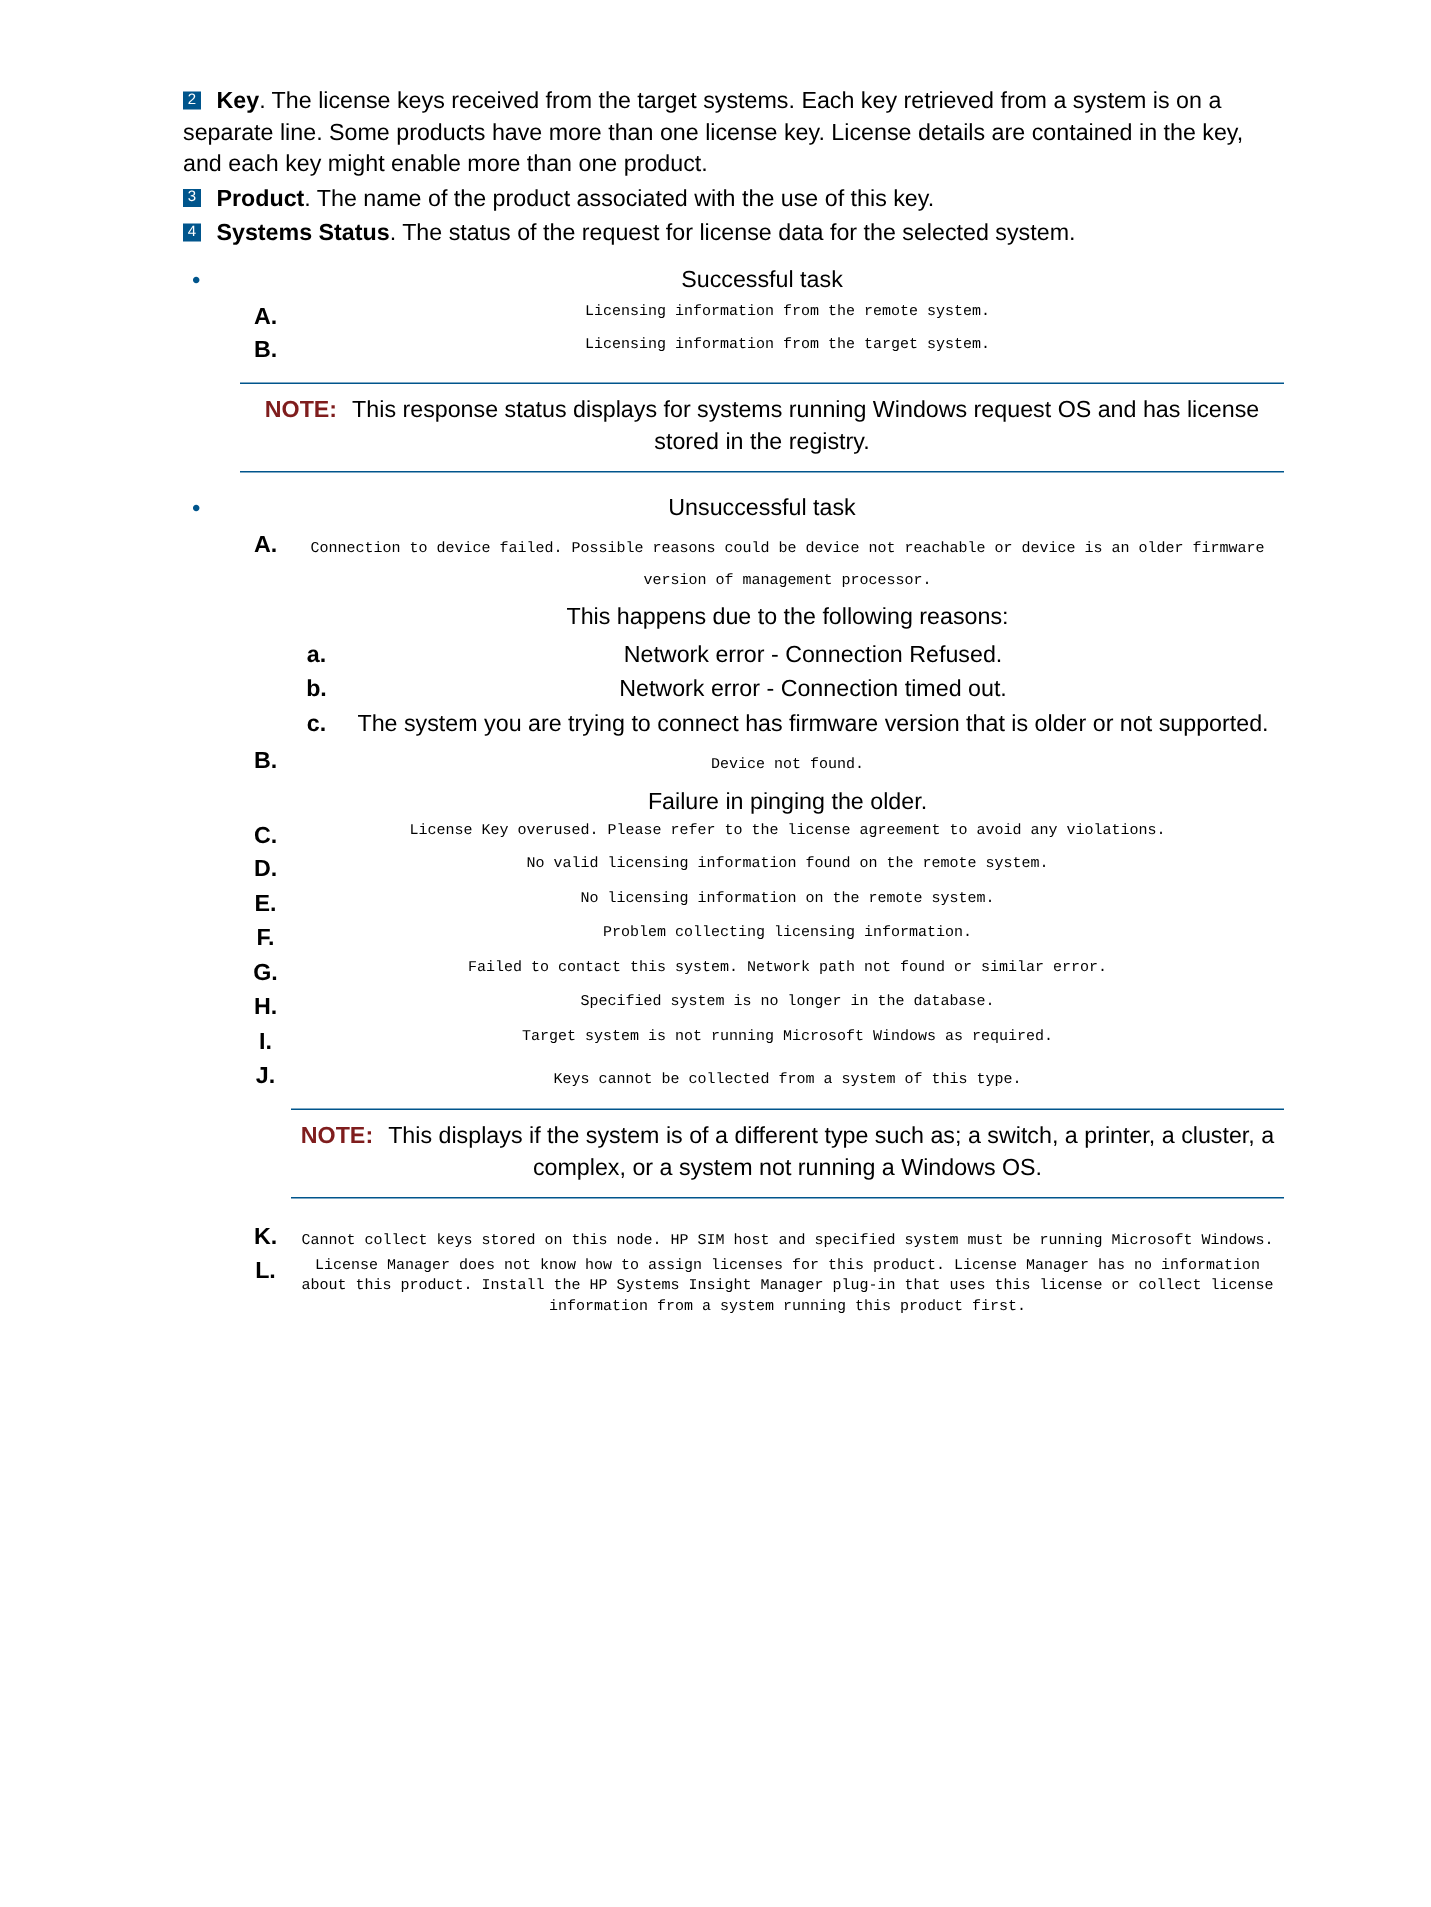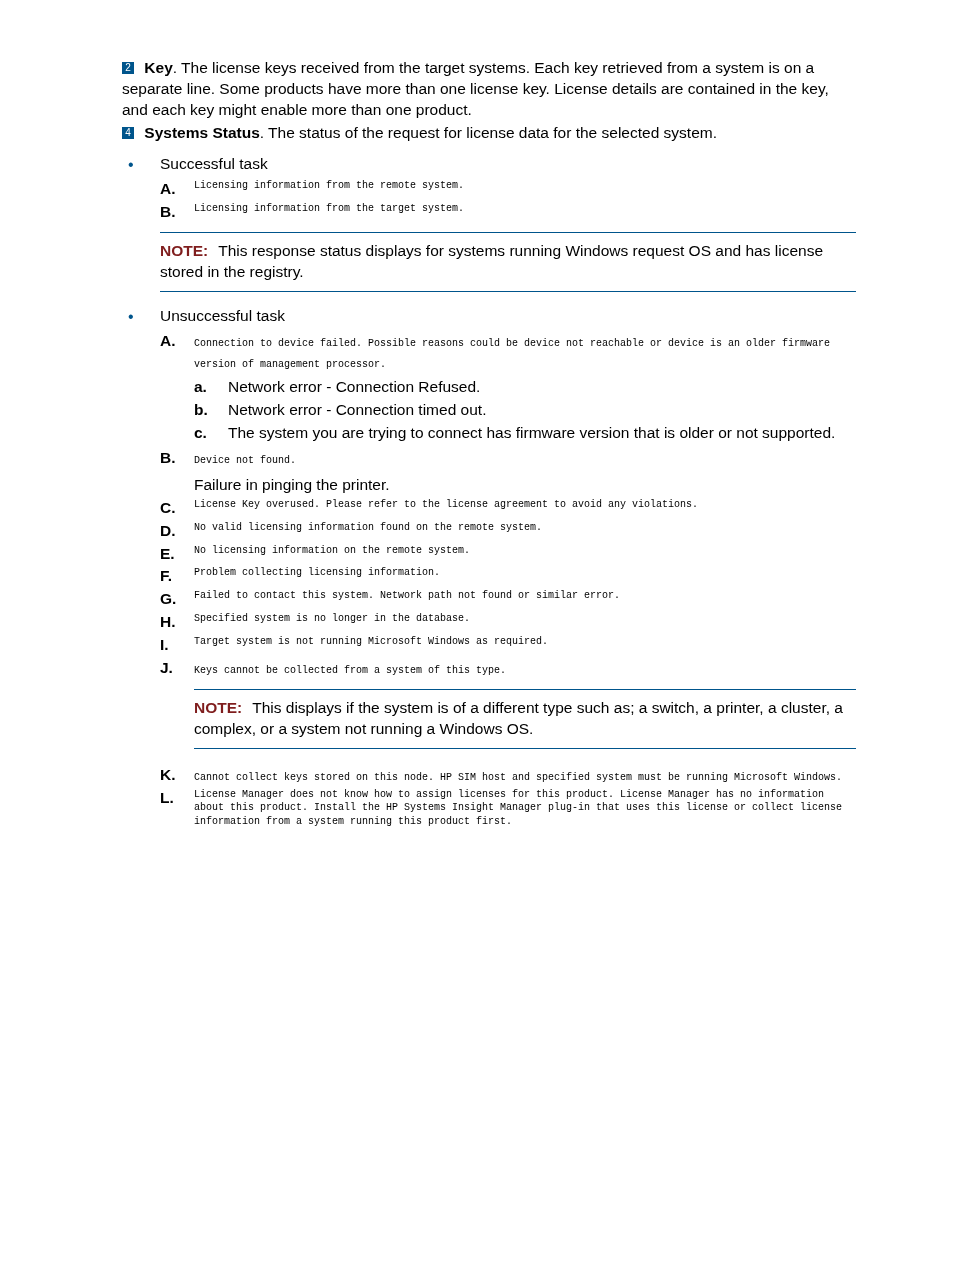--- a/index.html
+++ b/index.html
@@ -29,21 +29,21 @@
     vertical-align: middle;
     margin-right: 6px;
     font-family: Arial, sans-serif;
     position: relative;
     top: -1px;
   }
   .num-list { margin-left: 24px; }
   .num-item { margin-bottom: 2px; }
   .bold { font-weight: bold; margin-top: 21px; }
   ul.disc { list-style: none; padding-left: 0; margin: 10px 0 0 0; }
-  ul.disc > li { position: relative; padding-left: 62px; margin-bottom: 8px; }
+  ul.disc > li { position: relative; padding-left: 62px; margin-bottom: 8px; text-align: center; }
   ul.disc > li::before {
     content: "•";
     position: absolute;
     left: 30px;
     color: #00558c;
     font-size: 16px;
     top: 0;
   }
   .alpha-list { margin-top: 4px; }
   .alpha-item { display: flex; margin-bottom: 2px; padding-left: 0; }
@@ -68,20 +68,24 @@
 </head>
 <body>
 <div class="page-wrap">
 
 <div class="num-list">
   <div class="num-item">
     <span class="callout">2</span>
     <span><span class="bold">Key</span><span>. The license keys received from the target systems. Each key retrieved from a system is on a separate line. Some products have more than one license key. License details are contained in the key, and each key might enable more than one product.</span></span>
   </div>
   <div class="num-item">
+    <span class="callout">3</span>
+    <span><span class="bold">Product</span><span>. The name of the product associated with the use of this key.</span></span>
+  </div>
+  <div class="num-item">
     <span class="callout">4</span>
     <span><span class="bold">Systems Status</span><span>. The status of the request for license data for the selected system.</span></span>
   </div>
 </div>
 
 <ul class="disc">
 
   <li>
     <span>Successful task</span>
     <div class="alpha-list">
@@ -100,20 +104,21 @@
   </li>
 
   <li>
     <span>Unsuccessful task</span>
     <div class="alpha-list">
 
       <div class="alpha-item">
         <span class="marker">A.</span>
         <div class="content">
           <span class="mono">Connection to device failed. Possible reasons could be device not reachable or device is an older firmware version of management processor.</span>
+          <div class="after">This happens due to the following reasons:</div>
           <div class="sub-alpha">
             <div class="alpha-item">
                   <span class="marker">a.</span>
                   <span class="content">Network error - Connection Refused.</span>
                 </div>
             <div class="alpha-item">
                   <span class="marker">b.</span>
                   <span class="content">Network error - Connection timed out.</span>
                 </div>
             <div class="alpha-item">
@@ -121,21 +126,21 @@
                   <span class="content">The system you are trying to connect has firmware version that is older or not supported.</span>
                 </div>
           </div>
         </div>
       </div>
 
       <div class="alpha-item">
         <span class="marker">B.</span>
         <div class="content">
           <span class="mono">Device not found.</span>
-          <div class="after">Failure in pinging the printer.</div>
+          <div class="after">Failure in pinging the older.</div>
         </div>
       </div>
 
       <div class="alpha-item">
             <span class="marker">C.</span>
             <span class="content mono">License Key overused. Please refer to the license agreement to avoid any violations.</span>
           </div>
       <div class="alpha-item">
             <span class="marker">D.</span>
             <span class="content mono">No valid licensing information found on the remote system.</span>

